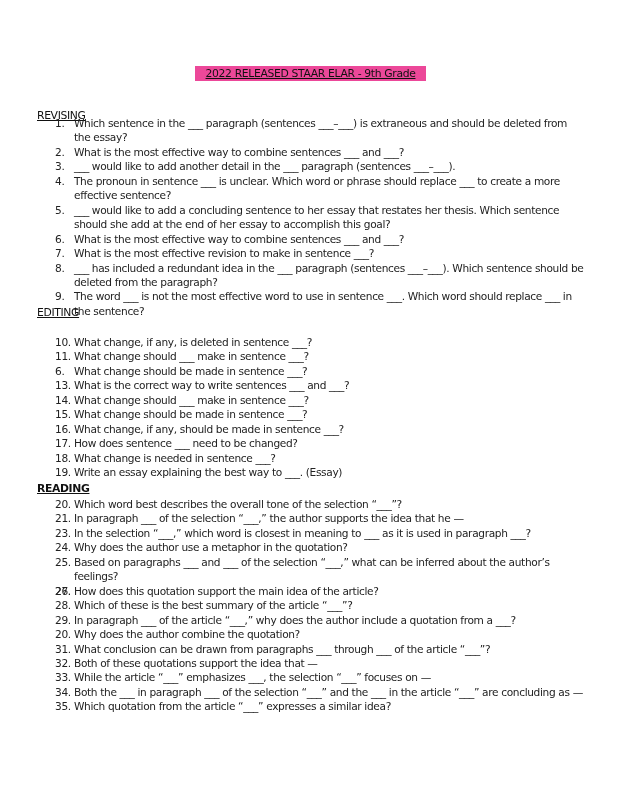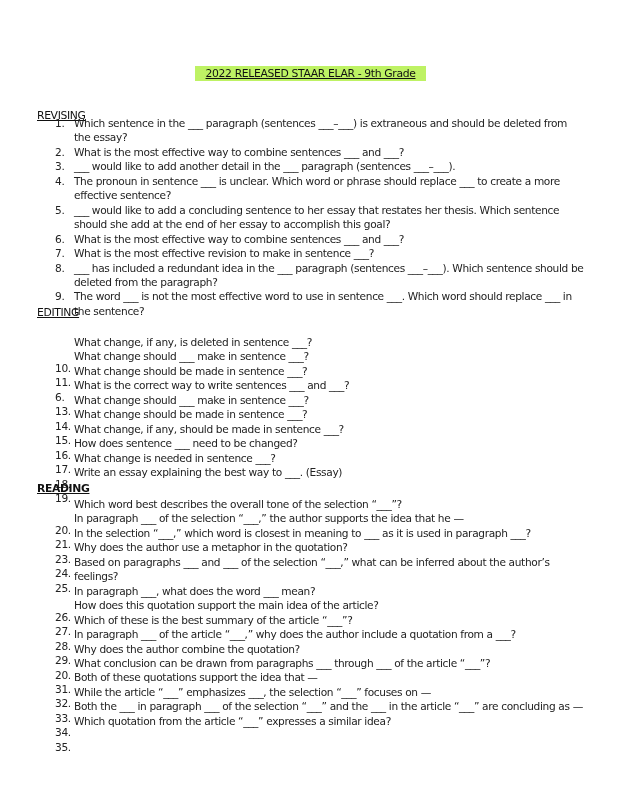--- a/index.html
+++ b/index.html
@@ -3,32 +3,32 @@
 <meta charset="utf-8">
 <style>
   html, body { margin: 0; padding: 0; background: #ffffff; }
   body {
     width: 621px; height: 806px; overflow: hidden; position: relative;
     font-family: "DejaVu Sans", sans-serif; color: #222; font-size: 10.6px;
     letter-spacing: -0.35px;
   }
   .title-wrap { position: absolute; top: 66px; left: 0; width: 621px; text-align: center; }
   .title {
-    display: inline-block; background: #bef264; padding: 0 11px;
+    display: inline-block; background: #ec4899; padding: 0 11px;
     text-decoration: underline; font-size: 10.8px; line-height: 15px; color: #111;
   }
   .section-head {
     position: absolute; left: 37px; text-decoration: underline; color: #111;
     font-size: 10.8px; line-height: 14px;
   }
   ol.items { position: absolute; margin: 0; padding: 0; list-style: none; left: 55px; width: 530px; }
   ol.items li { position: relative; line-height: 14.45px; padding-left: 19px; }
   ol.items li .num { position: absolute; left: 0; top: 0; }
   ol.items.editing li, ol.items.reading li { padding-left: 19px; }
-  ol.items.editing li .num, ol.items.reading li .num { left: 0; margin-top: 26px; }
+  ol.items.editing li .num, ol.items.reading li .num { left: 0; }
 </style>
 </head>
 <body>
 
 <div class="title-wrap">
   <span class="title">2022 RELEASED STAAR ELAR - 9th Grade</span>
 </div>
 
 <div class="section-head" style="top:109px;">REVISING</div>
 <ol class="items revising" style="top:116px;">
@@ -57,21 +57,21 @@
     <li><span class="num">19.</span><span>Write an essay explaining the best way to ___.  (Essay)</span></li>
   </ol>
 
 <div class="section-head" style="top:482px;font-weight:bold;">READING</div>
 <ol class="items reading" style="top:497px; left:55px;">
     <li><span class="num">20.</span><span>Which word best describes the overall tone of the selection “___”?</span></li>
     <li><span class="num">21.</span><span>In paragraph ___ of the selection “___,” the author supports the idea that he —</span></li>
     <li><span class="num">23.</span><span>In the selection “___,” which word is closest in meaning to ___ as it is used in paragraph ___?</span></li>
     <li><span class="num">24.</span><span>Why does the author use a metaphor in the quotation?</span></li>
     <li><span class="num">25.</span><span>Based on paragraphs ___ and ___ of the selection “___,” what can be inferred about the author’s feelings?</span></li>
-    <li><span class="num">26.</span><span>In paragraph ___, what does the word ___ mean?</span></li>
+    <li><span class="num">26.</span></li>
     <li><span class="num">27.</span><span>How does this quotation support the main idea of the article?</span></li>
     <li><span class="num">28.</span><span>Which of these is the best summary of the article “___”?</span></li>
     <li><span class="num">29.</span><span>In paragraph ___ of the article “___,” why does the author include a quotation from a ___?</span></li>
     <li><span class="num">20.</span><span>Why does the author combine the quotation?</span></li>
     <li><span class="num">31.</span><span>What conclusion can be drawn from paragraphs ___ through ___ of the article “___”?</span></li>
     <li><span class="num">32.</span><span>Both of these quotations support the idea that —</span></li>
     <li><span class="num">33.</span><span>While the article “___” emphasizes ___, the selection “___” focuses on —</span></li>
     <li><span class="num">34.</span><span>Both the ___ in paragraph ___ of the selection “___” and the ___ in the article “___” are concluding as —</span></li>
     <li><span class="num">35.</span><span>Which quotation from the article “___” expresses a similar idea?</span></li>
   </ol>

